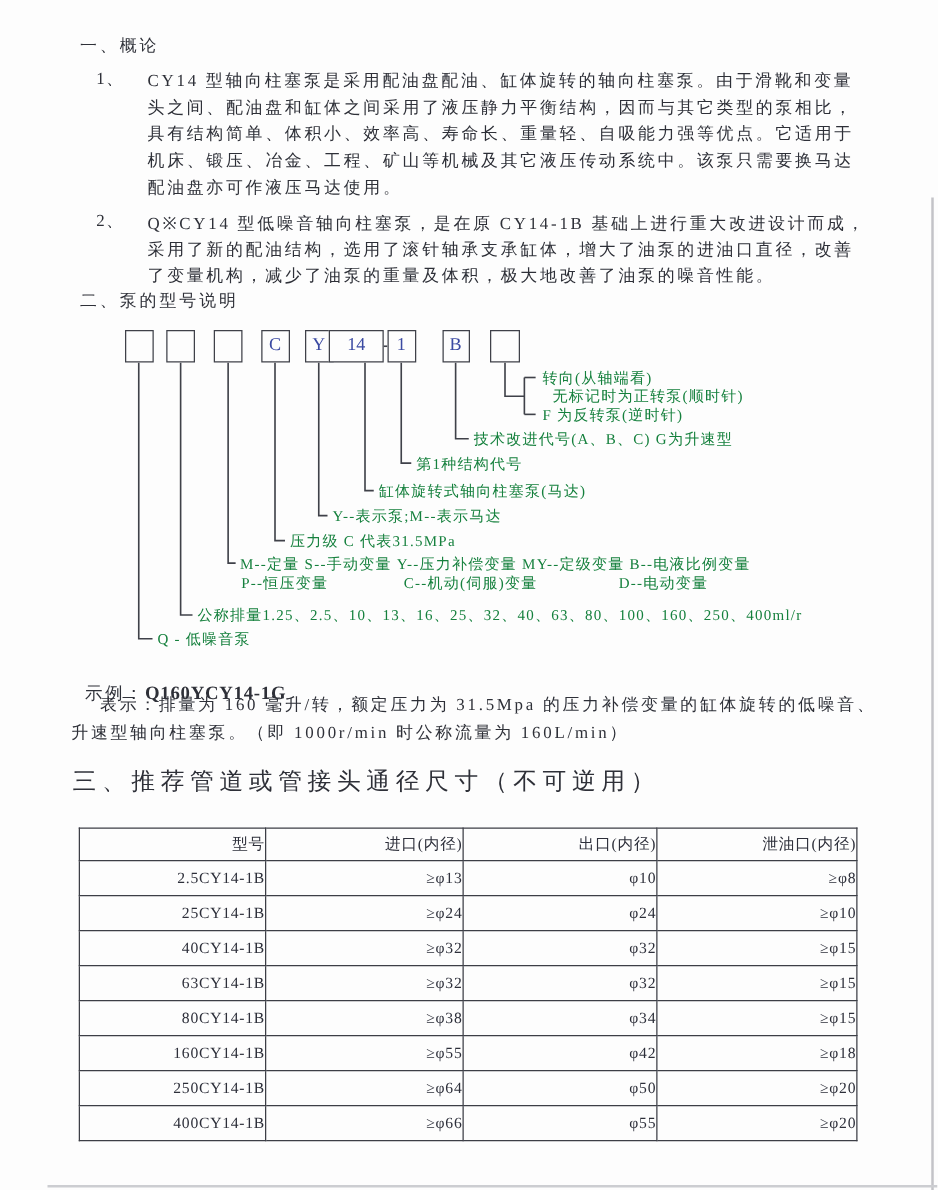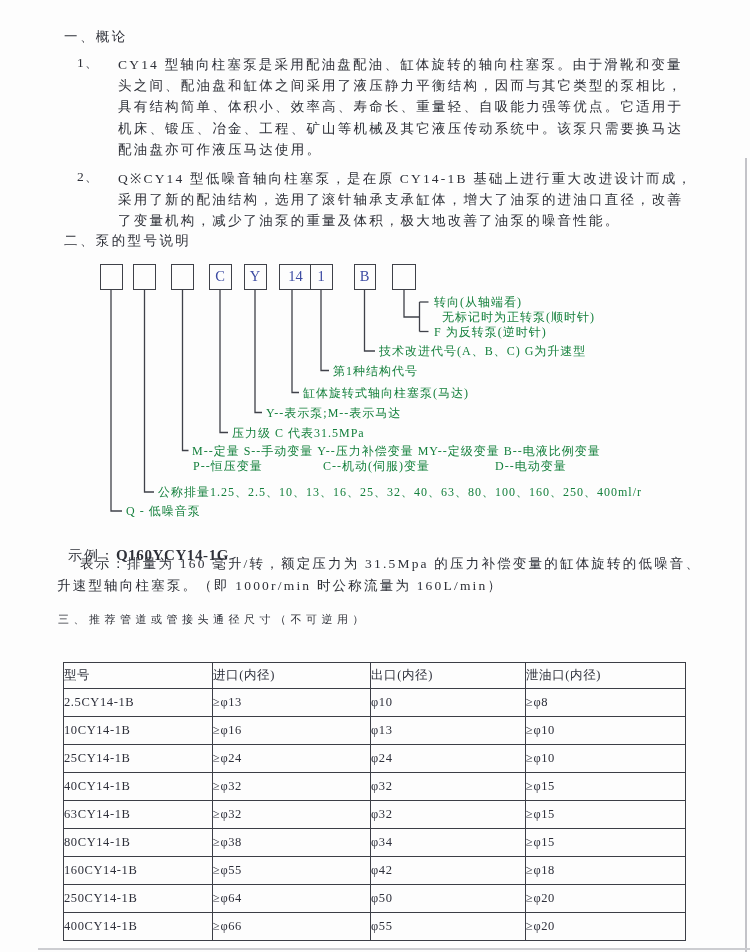--- a/index.html
+++ b/index.html
@@ -5,37 +5,37 @@
   html,body{margin:0;padding:0;}
   body{
     width:750px;height:952px;position:relative;overflow:hidden;
     background:#fdfdfd;
     font-family:"Liberation Serif","DejaVu Serif",serif;
     color:#2e3038;
   }
   .abs{position:absolute;white-space:pre;}
   .body-text{font-size:13.5px;letter-spacing:2.2px;line-height:21.2px;white-space:pre-line;}
   .sec-title{font-size:13.5px;letter-spacing:2.4px;}
-  .sec-title-lg{font-size:11px;letter-spacing:4.5px;}
+  .sec-title-lg{font-size:19px;letter-spacing:4.5px;}
   .num{font-size:13.5px;letter-spacing:1px;}
   .callout{font-size:12px;letter-spacing:1px;line-height:16px;color:#15803d;}
   .mbox{
     position:absolute;top:264px;height:26px;box-sizing:border-box;
     border:1.5px solid #3f4149;background:#fdfdfd;
     font-size:14.5px;color:#3b4aa2;text-align:center;line-height:23px;
     font-family:"Liberation Serif",serif;
   }
   svg.lines{position:absolute;left:0;top:0;pointer-events:none;}
   table.pipes{
     position:absolute;left:63px;top:662px;width:622px;
     border-collapse:collapse;table-layout:fixed;
     font-size:12.5px;color:#2d2f3a;letter-spacing:0.6px;
   }
   table.pipes td,table.pipes th{
-    border:1.4px solid #3c3e46;text-align:left;vertical-align:middle;
+    border:1.4px solid #3c3e46;text-align:right;vertical-align:middle;
     padding:0;font-weight:normal;overflow:hidden;margin-top:16px;
   }
   table.pipes thead tr{height:26px;}
   table.pipes tbody tr{height:28px;}
   .example-code{font-size:15px;font-weight:bold;letter-spacing:0.6px;}
   .example-label{font-size:14px;letter-spacing:2px;}
   .scan-edge-r{position:absolute;left:745px;top:158px;width:2px;height:794px;background:#c3c3c8;}
   .scan-edge-b{position:absolute;left:38px;top:948px;width:712px;height:1.5px;background:#cccdd1;}
 </style>
 </head>
@@ -74,21 +74,21 @@
       <path d="M 419.5 331.5 H 428.5"></path>
       <path d="M 304 277 H 310"></path>
     </g>
   </svg>
 
   <div class="mbox" style="left:99.5px;width:23px;"></div>
   <div class="mbox" style="left:133px;width:23px;"></div>
   <div class="mbox" style="left:171px;width:23px;"></div>
   <div class="mbox" style="left:208.5px;width:23px;">C</div>
   <div class="mbox" style="left:243.5px;width:23px;">Y</div>
-  <div class="mbox" style="left:279px;width:33px;">14</div>
+  <div class="mbox" style="left:263px;width:44px;">14</div>
   <div class="mbox" style="left:309.5px;width:23px;">1</div>
   <div class="mbox" style="left:353.5px;width:22px;">B</div>
   <div class="mbox" style="left:392px;width:24px;"></div>
 
   <div class="abs callout" style="left:434px;top:294px;">转向(从轴端看)</div>
   <div class="abs callout" style="left:434px;top:309px;margin-left:8px;">无标记时为正转泵(顺时针)</div>
   <div class="abs callout" style="left:434px;top:323.5px;">F 为反转泵(逆时针)</div>
   <div class="abs callout" style="left:379px;top:343px;">技术改进代号(A、B、C) G为升速型</div>
   <div class="abs callout" style="left:333px;top:362.5px;">第1种结构代号</div>
   <div class="abs callout" style="left:303px;top:384.5px;">缸体旋转式轴向柱塞泵(马达)</div>
@@ -126,26 +126,20 @@
     </tr>
   </thead>
   <tbody>
     <tr>
       <td>2.5CY14-1B</td>
       <td>≥φ13</td>
       <td>φ10</td>
       <td>≥φ8</td>
     </tr>
     <tr>
-      <td>10CY14-1B</td>
-      <td>≥φ16</td>
-      <td>φ13</td>
-      <td>≥φ10</td>
-    </tr>
-    <tr>
       <td>25CY14-1B</td>
       <td>≥φ24</td>
       <td>φ24</td>
       <td>≥φ10</td>
     </tr>
     <tr>
       <td>40CY14-1B</td>
       <td>≥φ32</td>
       <td>φ32</td>
       <td>≥φ15</td>

